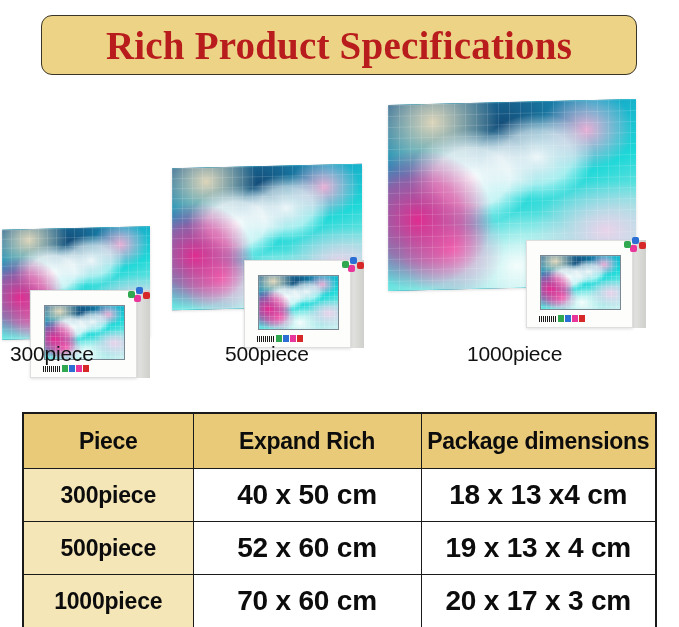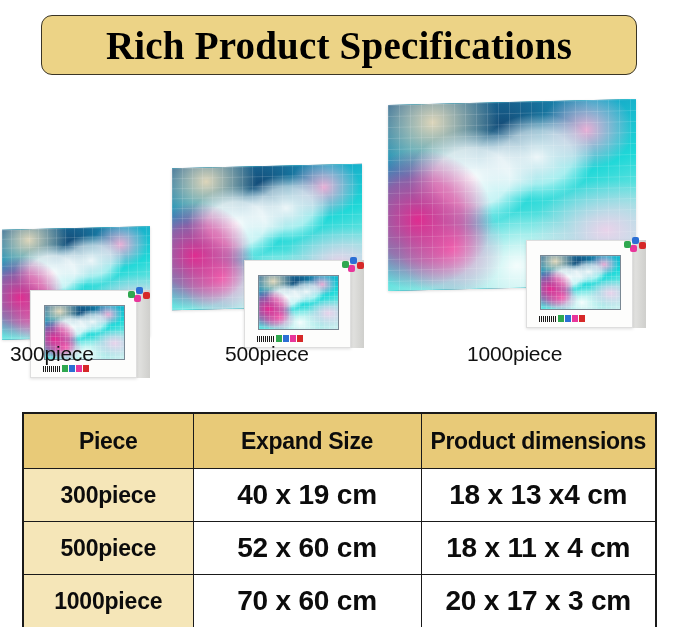--- a/index.html
+++ b/index.html
@@ -29,21 +29,21 @@
     box-sizing: border-box;
     display: flex;
     align-items: center;
     justify-content: center;
   }
   #title-text {
     font-family: "Liberation Serif", "DejaVu Serif", serif;
     font-weight: 700;
     font-size: 39px;
     line-height: 1;
-    color: #000000;
+    color: #b91c1c;
     letter-spacing: 0.2px;
     white-space: nowrap;
   }
 
   
   #showcase {
     position: absolute;
     left: 0;
     top: 88px;
     width: 679px;
@@ -310,34 +310,34 @@
 
 <table id="spec-table">
   <colgroup>
     <col class="col-piece">
       <col class="col-expand">
       <col>
   </colgroup>
   <thead>
     <tr>
       <th>Piece</th>
-      <th>Expand Size</th>
-      <th>Product dimensions</th>
+      <th>Expand Rich</th>
+      <th>Package dimensions</th>
     </tr>
   </thead>
   <tbody>
     <tr>
       <td class="piece-cell">300piece</td>
-      <td>40 x 19 cm</td>
+      <td>40 x 50 cm</td>
       <td>18 x 13 x4 cm</td>
     </tr>
     <tr>
       <td class="piece-cell">500piece</td>
       <td>52 x 60 cm</td>
-      <td>18 x 11 x 4 cm</td>
+      <td>19 x 13 x 4 cm</td>
     </tr>
     <tr>
       <td class="piece-cell">1000piece</td>
       <td>70 x 60 cm</td>
       <td>20 x 17 x 3 cm</td>
     </tr>
   </tbody>
 </table>
 
 </body></html>

